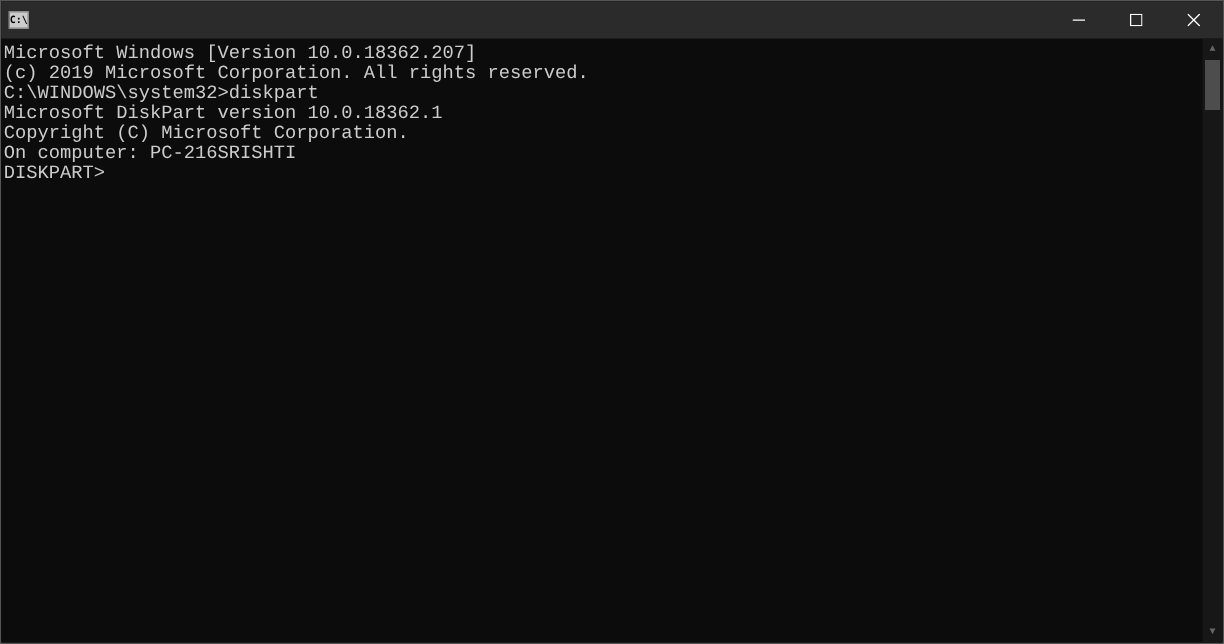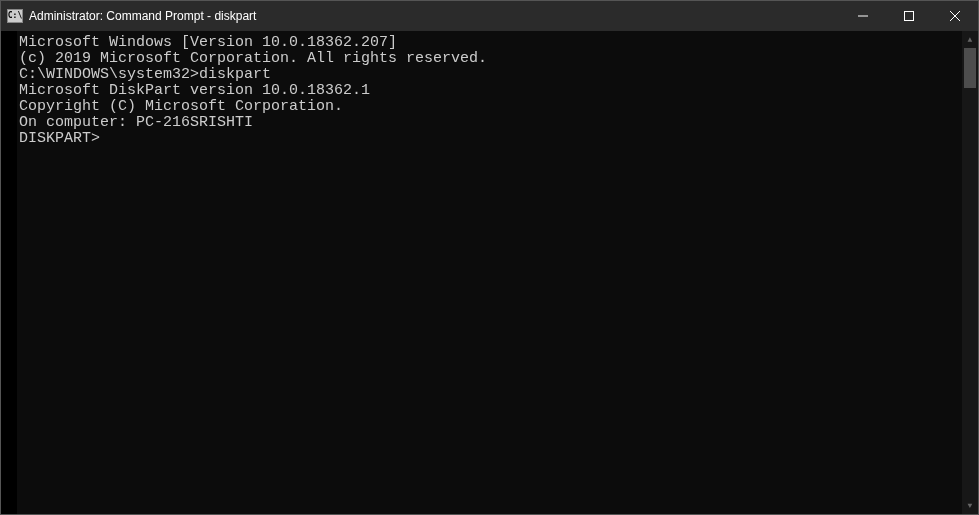--- a/index.html
+++ b/index.html
@@ -75,21 +75,20 @@
       height: 10px;
       stroke: #fff;
       fill: none;
       stroke-width: 1;
     }
     .terminal-area {
       flex: 1;
       display: flex;
       background: #0c0c0c;
       overflow: hidden;
-      margin-left: 16px;
     }
     .terminal {
       flex: 1;
       padding: 4px 2px;
       color: #cccccc;
       font-family: 'Consolas', 'Courier New', monospace;
       font-size: 15px;
       line-height: 1.07;
       white-space: pre;
       letter-spacing: 0;
@@ -127,21 +126,20 @@
   </style>
 </head>
 <body>
 
 <div class="window">
   <div class="titlebar">
     <div class="titlebar-left">
       <div class="app-icon">
         <span>C:\</span>
       </div>
-      <span class="title-text">Administrator: Command Prompt - diskpart</span>
     </div>
     <div class="titlebar-controls">
       <div class="titlebar-btn">
         <svg viewBox="0 0 10 10">
             <line x1="0" y1="5" x2="10" y2="5"></line>
           </svg>
       </div>
       <div class="titlebar-btn">
         <svg viewBox="0 0 10 10">
             <rect x="0.5" y="0.5" width="9" height="9"></rect>

